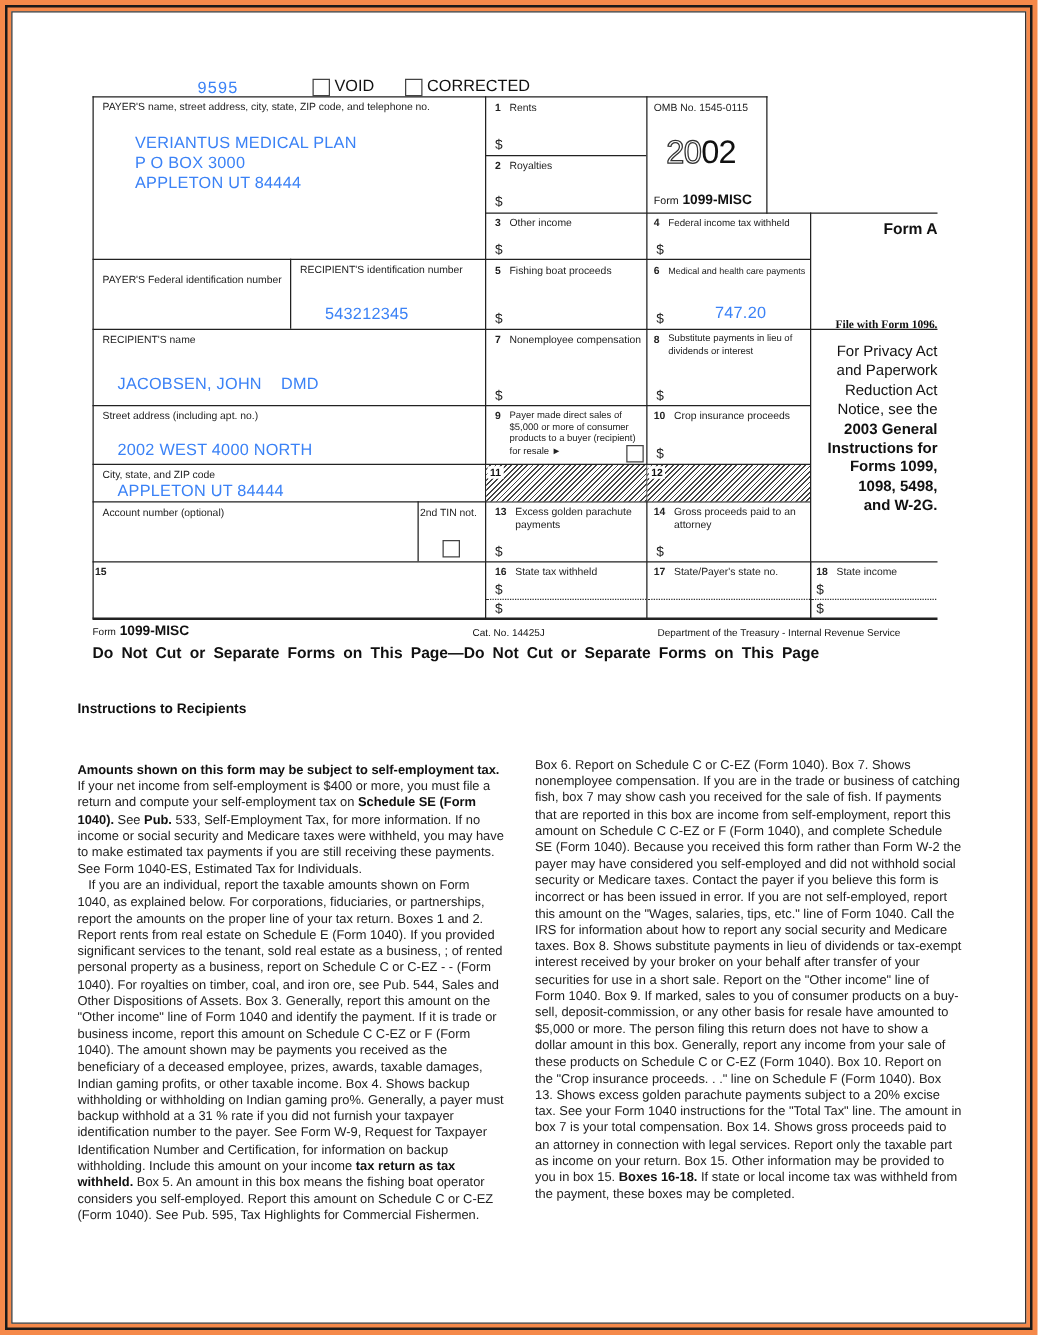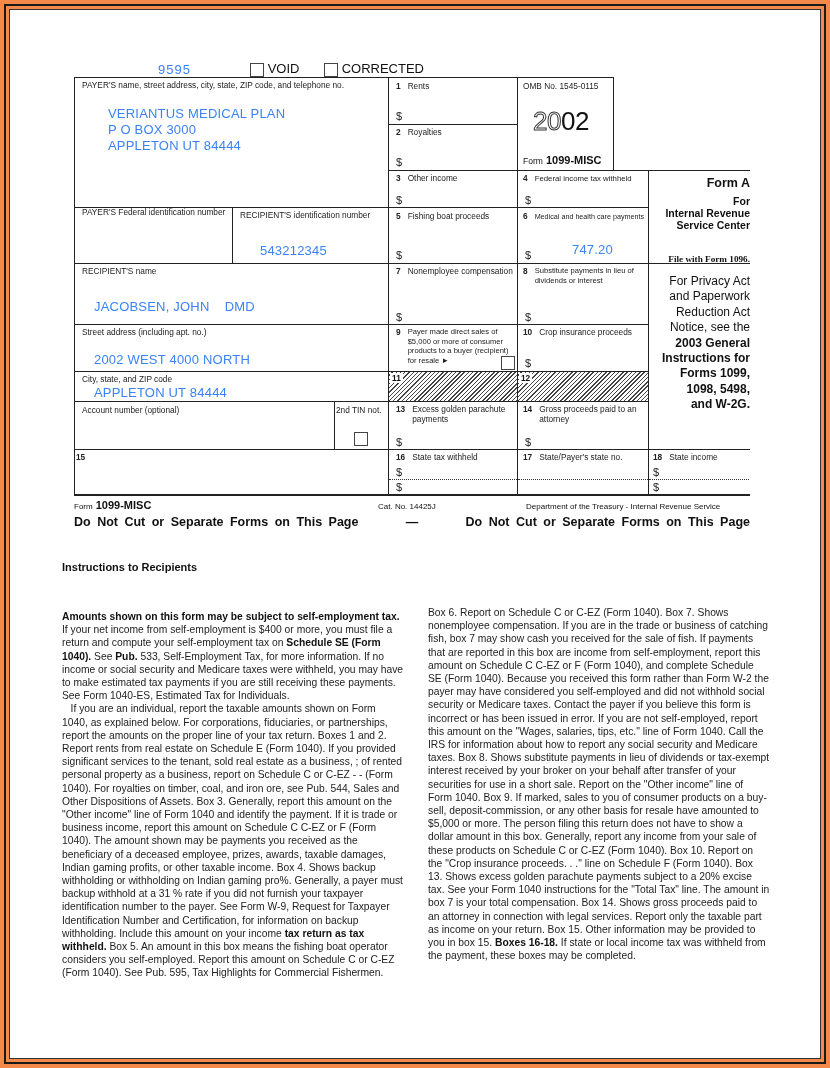--- a/index.html
+++ b/index.html
@@ -87,21 +87,21 @@
 
   <div class="dots" style="left:379px; top:469px; width:128px;"></div>
   <div class="dots" style="left:508px; top:469px; width:130px;"></div>
   <div class="dots" style="left:639px; top:469px; width:100px;"></div>
 
   <div class="abs lbl" style="left:72px; top:70px;">PAYER'S name, street address, city, state, ZIP code, and telephone no.</div>
   <div class="abs hw" style="left:98px; top:96px;">VERIANTUS MEDICAL PLAN</div>
   <div class="abs hw" style="left:98px; top:112px;">P O BOX 3000</div>
   <div class="abs hw" style="left:98px; top:128px;">APPLETON UT 84444</div>
 
-  <div class="abs lbl" style="left:72px; top:197px; width:145px;">PAYER'S Federal identification number</div>
+  <div class="abs lbl" style="left:72px; top:208px; width:145px;">PAYER'S Federal identification number</div>
   <div class="abs hw" style="left:90px; top:232px;"></div>
 
   <div class="abs lbl" style="left:230px; top:200px; width:140px;">RECIPIENT'S identification number</div>
   <div class="abs hw" style="left:250px; top:233px;">543212345</div>
 
   <div class="abs lbl" style="left:72px; top:256px;">RECIPIENT'S name</div>
   <div class="abs hw" style="left:84px; top:289px; white-space:pre;">JACOBSEN, JOHN    DMD</div>
 
   <div class="abs lbl" style="left:72px; top:317px;">Street address (including apt. no.)</div>
   <div class="abs hw" style="left:84px; top:342px;">2002 WEST 4000 NORTH</div>
@@ -185,25 +185,20 @@
     </div>
   <div class="abs dollar" style="left:515px; top:426px;">$</div>
 
   <div class="abs lbl" style="left:513px; top:442px;"><span class="num">17</span><span>State/Payer's state no.</span></div>
 
   <div class="abs lbl" style="left:643px; top:442px;"><span class="num">18</span><span>State income</span></div>
   <div class="abs dollar" style="left:643px; top:456px;">$</div>
   <div class="abs dollar" style="left:643px; top:471px;">$</div>
 
   <div class="abs side-r" style="left:642px; top:166px; width:98px; font-size:12.5px; font-weight:bold;">Form A</div>
-  <div class="abs side-r" style="left:632px; top:185px; width:108px; font-size:10.5px; font-weight:bold; line-height:12px;">
-    <div>For</div>
-    <div>Internal Revenue</div>
-    <div>Service Center</div>
-  </div>
   <div class="abs side-r" style="left:632px; top:244px; width:108px; font-size:9.2px; font-weight:bold;font-family:Liberation Serif, serif;">File with Form 1096.</div>
 
   <div class="abs side-r" style="left:632px; top:264px; width:108px; font-size:12px; line-height:15.4px;">
     <div>For Privacy Act</div>
     <div>and Paperwork</div>
     <div>Reduction Act</div>
     <div>Notice, see the</div>
     <div style="font-weight:bold;">2003 General</div>
     <div style="font-weight:bold;">Instructions for</div>
     <div style="font-weight:bold;">Forms 1099,</div>
@@ -211,21 +206,21 @@
     <div style="font-weight:bold;">and W-2G.</div>
   </div>
 
   <div class="abs" style="left:64px; top:489px; font-size:11px;">
     <span style="font-size:8px;">Form</span>
     <b>1099-MISC</b>
   </div>
   <div class="abs" style="left:368px; top:492px; font-size:8px;">Cat. No. 14425J</div>
   <div class="abs" style="left:516px; top:492px; font-size:8px;">Department of the Treasury - Internal Revenue Service</div>
 
-  <div class="abs" style="left:64px; top:505px; width:676px; font-size:12.5px; font-weight:bold; display:flex; justify-content:space-between; word-spacing:3px;">
+  <div class="abs" style="left:64px; top:505px; width:676px; font-size:12.5px; font-weight:bold; display:flex; word-spacing:3px;">
     <span>Do Not Cut or Separate Forms on This Page</span>
     <span>—</span>
     <span>Do Not Cut or Separate Forms on This Page</span>
   </div>
 
   <div class="abs" style="left:52px; top:551px; font-size:11px; font-weight:bold;">Instructions to Recipients</div>
   <div class="abs instr" id="instr-left" style="left:52px; top:564px; width:342px;"><b>Amounts shown on this form may be subject to self-employment tax.</b> If your net income from self-employment is $400 or more, you must file a return and compute your self-employment tax on <b>Schedule SE (Form 1040).</b> See <b>Pub.</b> 533, Self-Employment Tax, for more information. If no income or social security and Medicare taxes were withheld, you may have to make estimated tax payments if you are still receiving these payments. See Form 1040-ES, Estimated Tax for Individuals.<br>&nbsp;&nbsp;&nbsp;If you are an individual, report the taxable amounts shown on Form 1040, as explained below. For corporations, fiduciaries, or partnerships, report the amounts on the proper line of your tax return. Boxes 1 and 2. Report rents from real estate on Schedule E (Form 1040). If you provided significant services to the tenant, sold real estate as a business, ; of rented personal property as a business, report on Schedule C or C-EZ - - (Form 1040). For royalties on timber, coal, and iron ore, see Pub. 544, Sales and Other Dispositions of Assets. Box 3. Generally, report this amount on the "Other income" line of Form 1040 and identify the payment. If it is trade or business income, report this amount on Schedule C C-EZ or F (Form 1040). The amount shown may be payments you received as the beneficiary of a deceased employee, prizes, awards, taxable damages, Indian gaming profits, or other taxable income. Box 4. Shows backup withholding or withholding on Indian gaming pro%. Generally, a payer must backup withhold at a 31 % rate if you did not furnish your taxpayer identification number to the payer. See Form W-9, Request for Taxpayer Identification Number and Certification, for information on backup withholding. Include this amount on your income <b>tax return as tax withheld.</b> Box 5. An amount in this box means the fishing boat operator considers you self-employed. Report this amount on Schedule C or C-EZ (Form 1040). See Pub. 595, Tax Highlights for Commercial Fishermen.</div>
   <div class="abs instr" id="instr-right" style="left:418px; top:560px; width:342px;">Box 6. Report on Schedule C or C-EZ (Form 1040). Box 7. Shows nonemployee compensation. If you are in the trade or business of catching fish, box 7 may show cash you received for the sale of fish. If payments that are reported in this box are income from self-employment, report this amount on Schedule C C-EZ or F (Form 1040), and complete Schedule SE (Form 1040). Because you received this form rather than Form W-2 the payer may have considered you self-employed and did not withhold social security or Medicare taxes. Contact the payer if you believe this form is incorrect or has been issued in error. If you are not self-employed, report this amount on the "Wages, salaries, tips, etc." line of Form 1040. Call the IRS for information about how to report any social security and Medicare taxes. Box 8. Shows substitute payments in lieu of dividends or tax-exempt interest received by your broker on your behalf after transfer of your securities for use in a short sale. Report on the "Other income" line of Form 1040. Box 9. If marked, sales to you of consumer products on a buy-sell, deposit-commission, or any other basis for resale have amounted to $5,000 or more. The person filing this return does not have to show a dollar amount in this box. Generally, report any income from your sale of these products on Schedule C or C-EZ (Form 1040). Box 10. Report on the "Crop insurance proceeds. . ." line on Schedule F (Form 1040). Box 13. Shows excess golden parachute payments subject to a 20% excise tax. See your Form 1040 instructions for the "Total Tax" line. The amount in box 7 is your total compensation. Box 14. Shows gross proceeds paid to an attorney in connection with legal services. Report only the taxable part as income on your return. Box 15. Other information may be provided to you in box 15. <b>Boxes 16-18.</b> If state or local income tax was withheld from the payment, these boxes may be completed.</div>
 
 </div>

